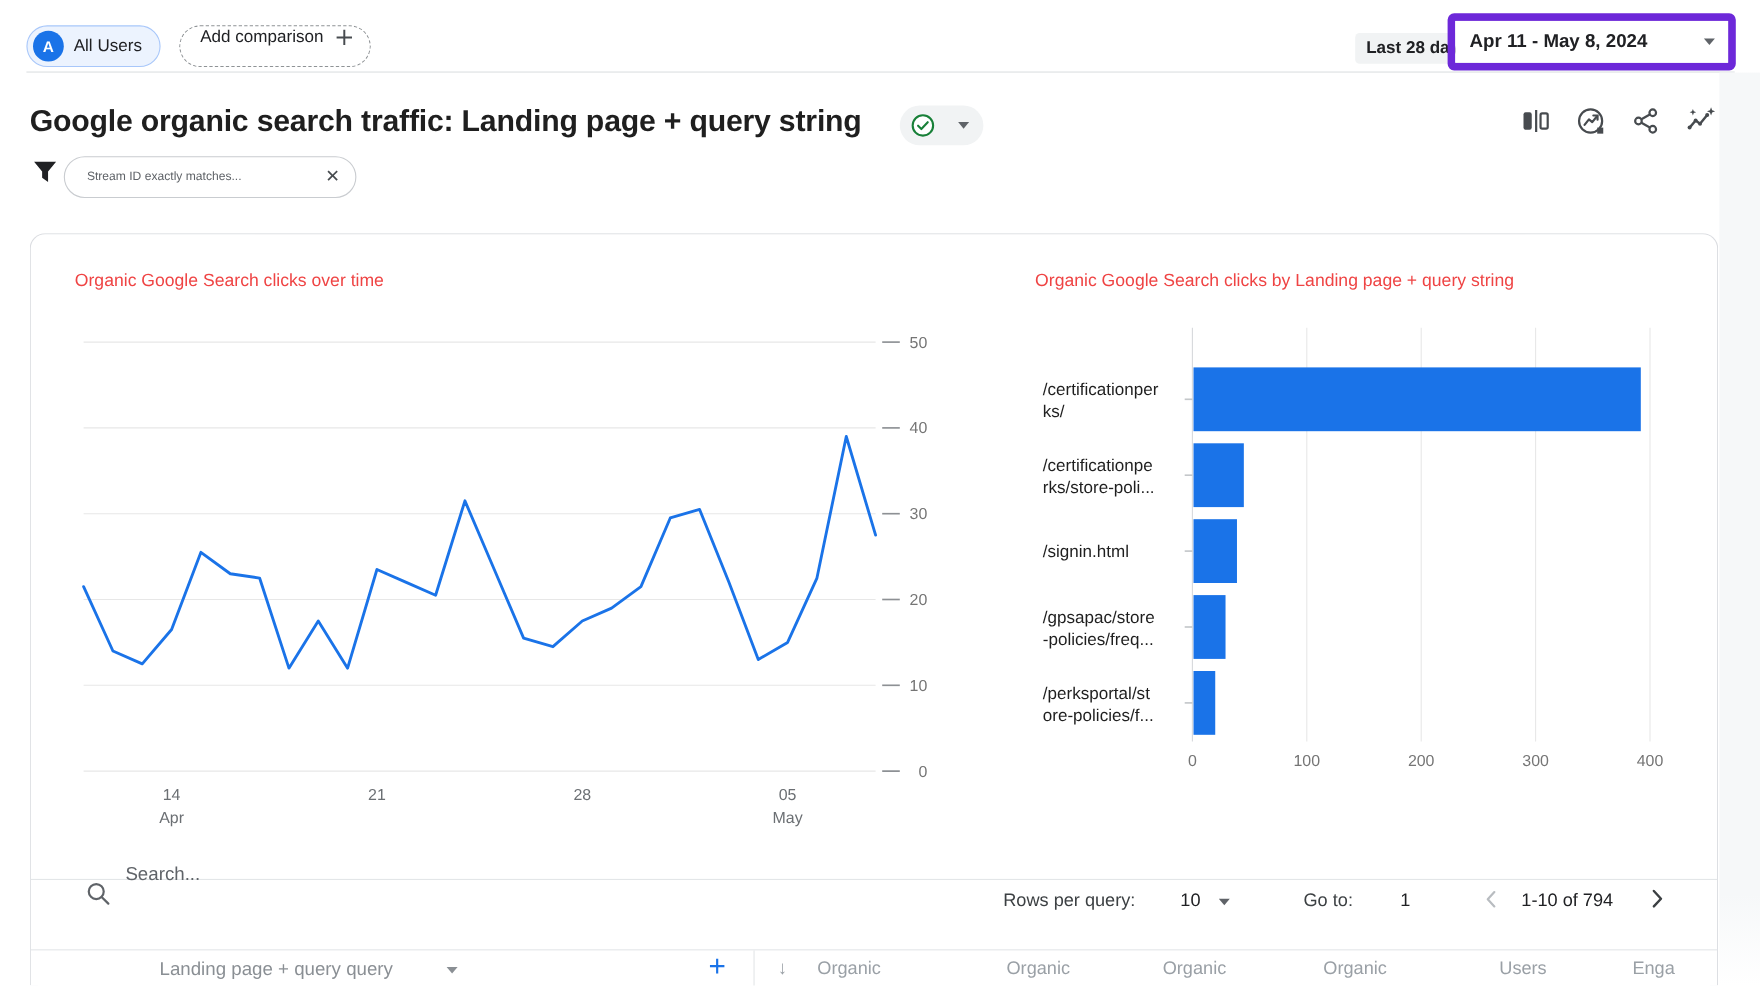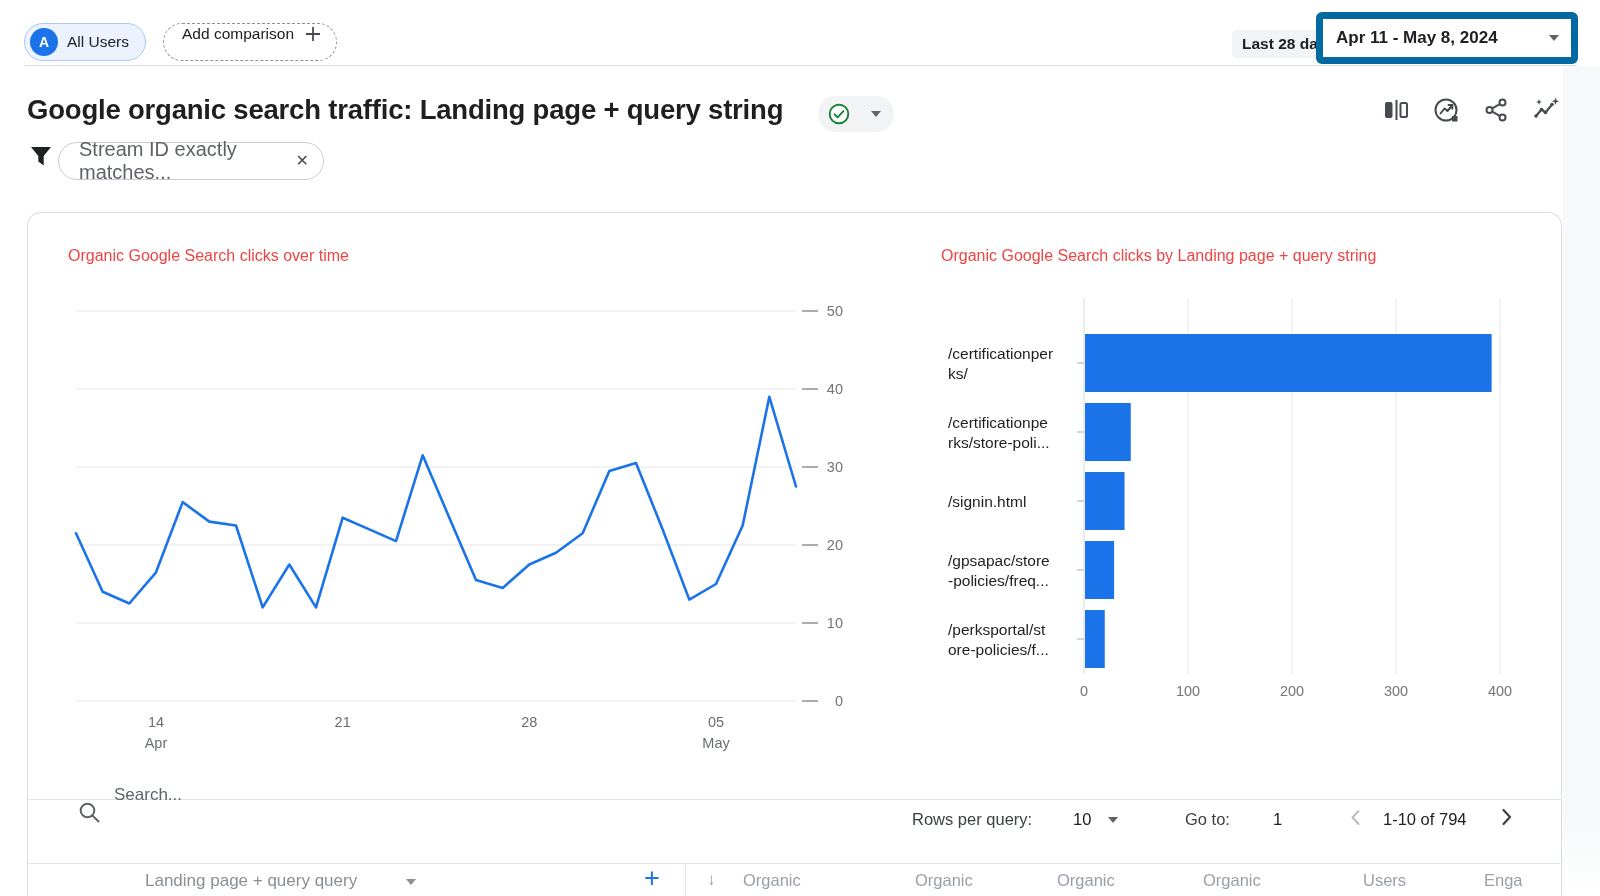--- a/index.html
+++ b/index.html
@@ -11,38 +11,38 @@
   
   .pill { display:flex; align-items:center; border-radius:20px; height:38px; }
   .all-users { left:24px; top:23px; background:#ecf3fe; border:1px solid #a8c7fa; padding:0 16px 0 5px; gap:9px; cursor:pointer; }
   .avatar { width:28px; height:28px; border-radius:50%; background:#1a73e8; color:#fff;
     font-size:14px; font-weight:bold; display:flex; align-items:center; justify-content:center; }
   .all-users-label { font-size:15.5px; color:#202124; }
   .add-comparison { left:163px; top:23px; border:1px dashed #8f9396; background:#fff; padding:0 14px 16px 18px; gap:10px; cursor:pointer; }
   .add-comparison-label { font-size:15.5px; font-weight:500; color:#202124; }
   .date-preset { left:1232px; top:30px; background:#f1f3f4; border-radius:4px; padding:5px 10px;
     font-size:15.5px; font-weight:600; color:#202124; }
-  .date-highlight { left:1316px; top:12px; width:262px; height:52px; border:7px solid #0369a1; border-radius:6px; }
+  .date-highlight { left:1316px; top:12px; width:262px; height:52px; border:7px solid #6d28d9; border-radius:6px; }
   .date-range { display:flex; align-items:center; justify-content:space-between; width:100%; height:100%;
     padding:0 12px 0 13px; cursor:pointer; background:#fff; }
   .date-range-label { font-size:17px; font-weight:700; color:#202124; white-space:nowrap; }
   .topbar-divider { left:24px; top:65px; width:1553px; height:1px; background:#dcdfe2; }
 
   
   .page-title { left:27px; top:94px; font-size:27.5px; font-weight:700; color:#1f1f1f; letter-spacing:-0.2px; white-space:nowrap; }
   .verify-badge { left:818px; top:96px; width:76px; height:36px; background:#f1f3f4; border-radius:18px;
     display:flex; align-items:center; justify-content:space-between; padding:0 13px 0 9px; cursor:pointer; }
   .icon-btn { width:28px; height:28px; cursor:pointer; }
   .caret { display:inline-block; width:0; height:0; border-left:5px solid transparent;
     border-right:5px solid transparent; border-top:6.5px solid #5f6368; }
 
   
   .filter-chip { left:58px; top:142px; width:266px; height:38px; border:1px solid #c9ccd0; border-radius:19px;
     background:#fff; display:flex; align-items:center; justify-content:space-between; padding:0 14px 0 20px; cursor:pointer; }
-  .filter-chip-label { font-size:20px; color:#5f6368; }
+  .filter-chip-label { font-size:11px; color:#5f6368; }
   .close-x { font-size:16px; color:#474b4f; cursor:pointer; line-height:1; }
 
   
   .card { left:27px; top:212px; width:1535px; height:684px; background:#fff;
     border:1px solid #dadce0; border-bottom:none; border-radius:14px 14px 0 0; }
   .chart-title { font-size:16px; font-weight:500; color:#ef4444; white-space:nowrap; }
   .card-divider { left:0; top:586px; width:1533px; height:1px; background:#e3e6e8; }
   .search-input { left:86px; top:567px; width:380px; height:30px; border:none; outline:none;
     font-size:17px; color:#202124; font-family:"Liberation Sans", sans-serif; background:transparent; }
   .search-input::placeholder { color:#5f6368; opacity:1; }

